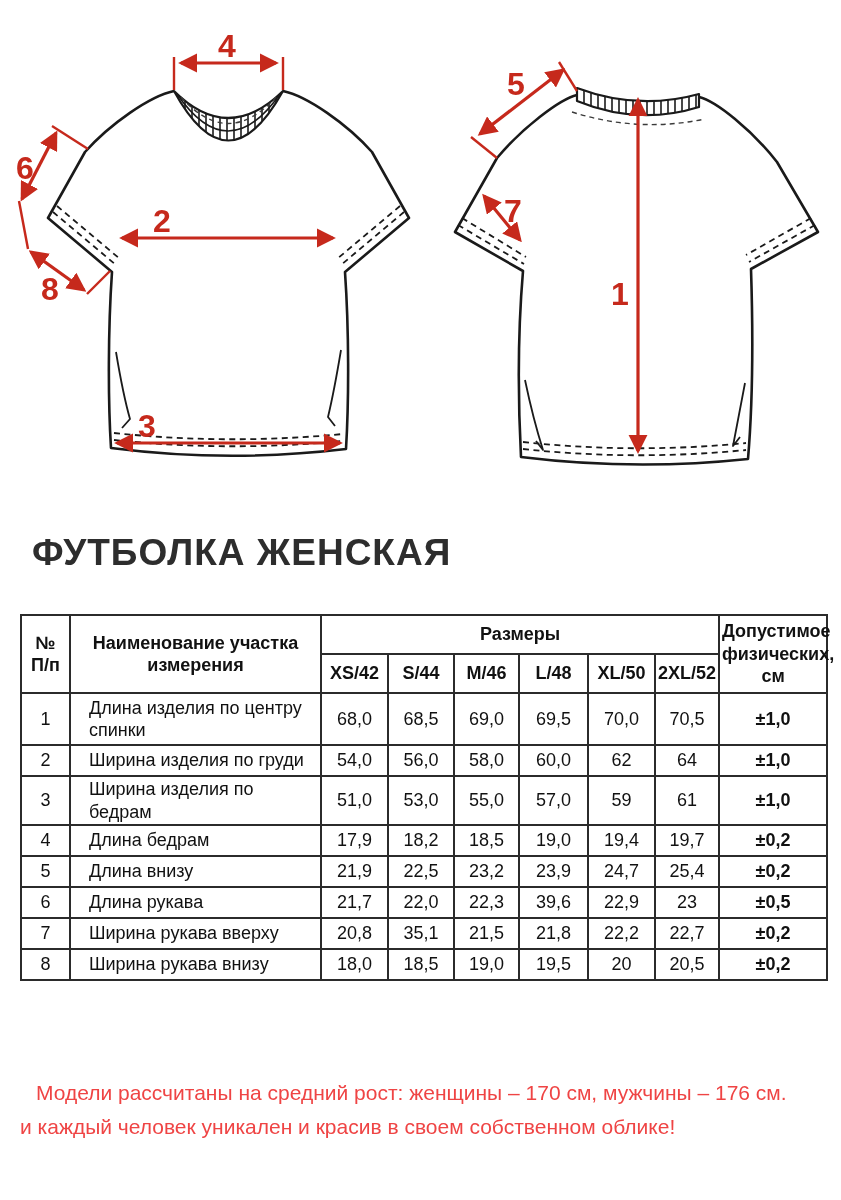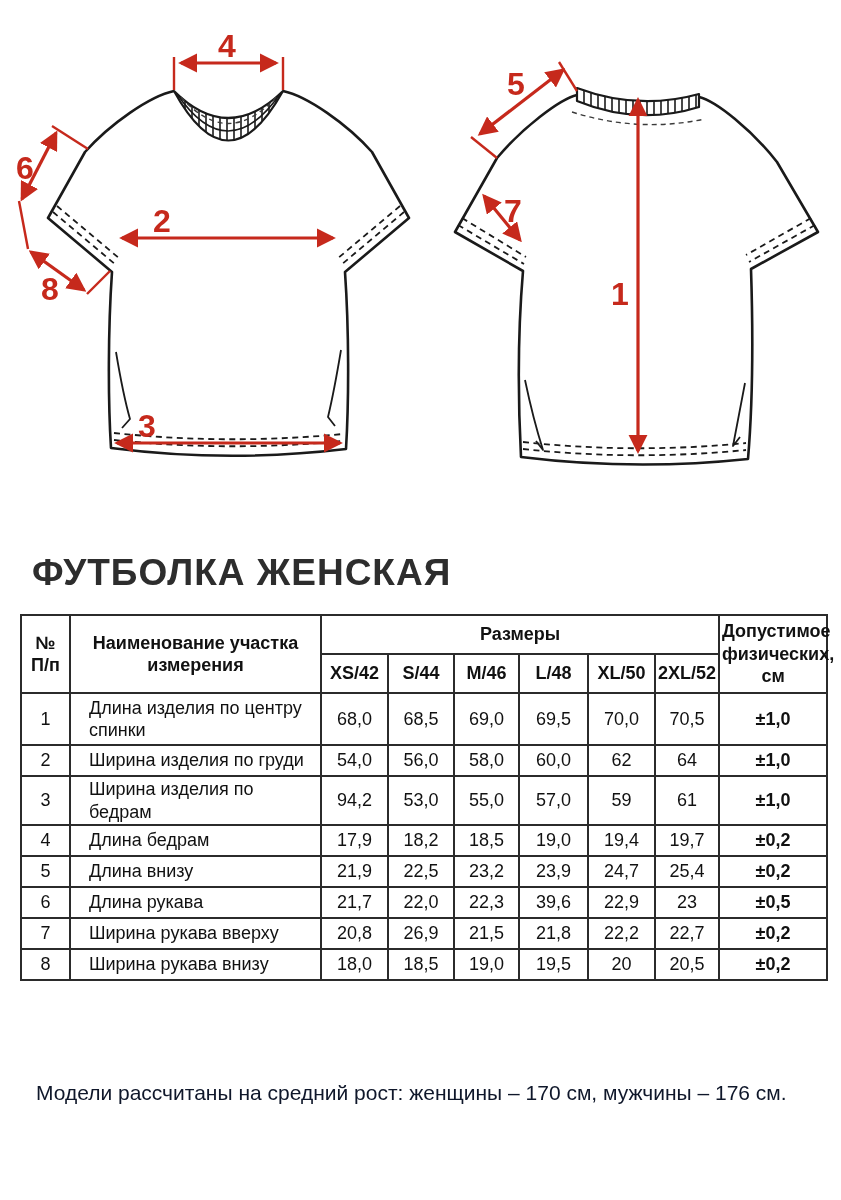--- a/index.html
+++ b/index.html
@@ -2,41 +2,41 @@
 <html><head>
 <meta charset="utf-8">
 <style>
   html,body{margin:0;padding:0;}
   body{
     width:841px;height:1200px;background:#ffffff;position:relative;
     font-family:"Liberation Sans",sans-serif;color:#2a2a2a;overflow:hidden;
   }
   #diagram{position:absolute;top:0;left:0;}
   #title{
-    position:absolute;left:32px;top:552px;
+    position:absolute;left:32px;top:532px;
     font-size:37px;font-weight:bold;letter-spacing:1px;color:#2d2d2d;
   }
   #size-table{
     position:absolute;left:20px;top:614px;
     border-collapse:collapse;table-layout:fixed;width:806px;
     font-size:18px;color:#111;
   }
   #size-table td,#size-table th{
     border:2px solid #2b2b2b;text-align:center;vertical-align:middle;
     padding:1px 2px;line-height:1.25;
   }
   #size-table th{font-weight:bold;font-size:18px;}
   #size-table thead tr{height:39px;}
   #size-table tbody tr{height:31px;}
   #size-table tbody tr:first-child{height:52px;}
   #size-table td.name-cell{text-align:left;padding-left:18px;padding-right:4px;margin-top:27px;}
   #size-table td.tol-cell{font-weight:bold;}
   #footer{
     position:absolute;left:20px;top:1076px;width:808px;
-    font-size:21px;line-height:34px;color:#0f172a;
+    font-size:21px;line-height:34px;color:#ef4444;
   }
   #footer .indent{padding-left:16px;}
 </style>
 </head>
 <body>
 
 <svg id="diagram" width="841" height="515" viewBox="0 0 841 515">
   <defs>
     <pattern id="rib" width="7" height="7" patternUnits="userSpaceOnUse">
       <rect width="7" height="7" fill="#ffffff"></rect>
@@ -198,21 +198,21 @@
         <td>56,0</td>
         <td>58,0</td>
         <td>60,0</td>
         <td>62</td>
         <td>64</td>
         <td class="tol-cell">±1,0</td>
       </tr>
       <tr>
         <td>3</td>
         <td class="name-cell">Ширина изделия по бедрам</td>
-        <td>94,2</td>
+        <td>51,0</td>
         <td>53,0</td>
         <td>55,0</td>
         <td>57,0</td>
         <td>59</td>
         <td>61</td>
         <td class="tol-cell">±1,0</td>
       </tr>
       <tr>
         <td>4</td>
         <td class="name-cell">Длина бедрам</td>
@@ -243,21 +243,21 @@
         <td>22,3</td>
         <td>39,6</td>
         <td>22,9</td>
         <td>23</td>
         <td class="tol-cell">±0,5</td>
       </tr>
       <tr>
         <td>7</td>
         <td class="name-cell">Ширина рукава вверху</td>
         <td>20,8</td>
-        <td>26,9</td>
+        <td>35,1</td>
         <td>21,5</td>
         <td>21,8</td>
         <td>22,2</td>
         <td>22,7</td>
         <td class="tol-cell">±0,2</td>
       </tr>
       <tr>
         <td>8</td>
         <td class="name-cell">Ширина рукава внизу</td>
         <td>18,0</td>
@@ -266,13 +266,14 @@
         <td>19,5</td>
         <td>20</td>
         <td>20,5</td>
         <td class="tol-cell">±0,2</td>
       </tr>
     </tbody>
 </table>
 
 <div id="footer">
   <div class="indent">Модели рассчитаны на средний рост: женщины – 170 см, мужчины – 176 см.</div>
+  <div>и каждый человек уникален и красив в своем собственном облике!</div>
 </div>
 
 </body></html>

